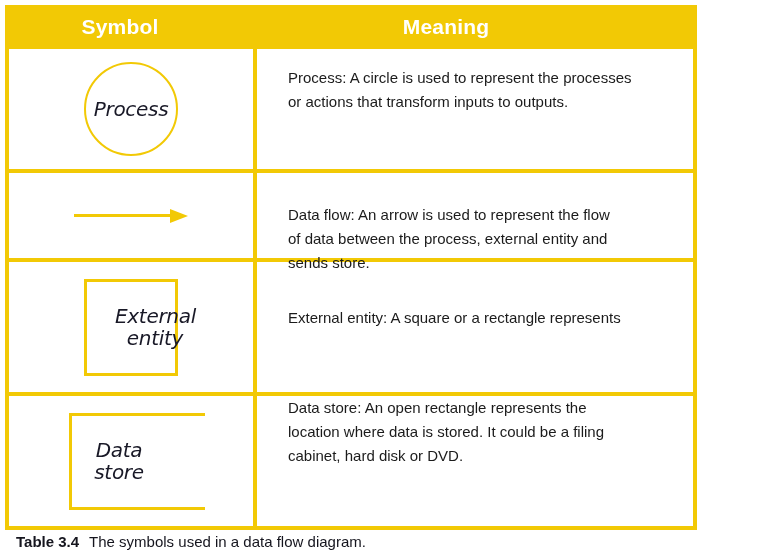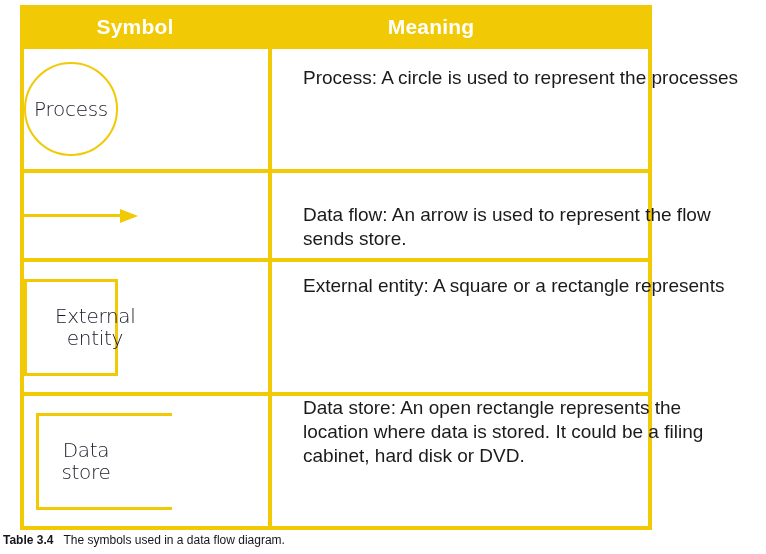--- a/index.html
+++ b/index.html
@@ -5,42 +5,42 @@
   html,body{margin:0;padding:0;}
   body{
     width:766px;height:554px;position:relative;background:#ffffff;
     font-family:"Liberation Sans",sans-serif;overflow:hidden;
   }
   :root{
     --yellow:#F2C905;
     --ink:#1B1B1B;
     --symink:#191927;
   }
-  .dfd-table{position:absolute;left:20px;top:5px;width:632px;}
+  .dfd-table{position:absolute;left:5px;top:5px;width:692px;}
   .thead{display:flex;height:44px;background:var(--yellow);}
   .th{display:flex;align-items:center;justify-content:center;
       color:#ffffff;font-weight:bold;font-size:21px;letter-spacing:0.2px;}
   .th-symbol{width:250px;}
   .th-symbol span{transform:translateX(-10px);}
   .th-meaning{flex:1;}
   .th-meaning span{transform:translateX(-30px);}
   .tbody{border-left:4px solid var(--yellow);border-right:4px solid var(--yellow);}
   .row{display:flex;border-bottom:4px solid var(--yellow);background:#ffffff;}
   .row-1{height:120px;}
   .row-2{height:85px;}
   .row-3{height:130px;}
   .row-4{height:130px;}
   .cell-symbol{width:244px;border-right:4px solid var(--yellow);
-      display:flex;align-items:center;justify-content:flex-start;flex:none;}
+      display:flex;align-items:center;justify-content:center;flex:none;font-style:italic;}
   .cell-meaning{flex:1;padding-left:31px;padding-right:10px;box-sizing:border-box;}
   .row-1 .cell-meaning{padding-top:17px;}
   .row-2 .cell-meaning{padding-top:2px;margin-top:28px;}
-  .row-3 .cell-meaning{padding-top:12px;}
+  .row-3 .cell-meaning{padding-top:44px;}
   .row-4 .cell-meaning{}
-  .meaning-line{font-size:19px;line-height:24px;color:var(--ink);white-space:nowrap;}
+  .meaning-line{font-size:15px;line-height:24px;color:var(--ink);white-space:nowrap;}
 
   .sym-label{font-family:"DejaVu Sans",sans-serif;font-weight:300;
       font-size:20px;line-height:22px;color:var(--symink);text-align:center;
       letter-spacing:-0.3px;}
 
   .circle-shape{width:94px;height:94px;border:2px solid var(--yellow);
       border-radius:50%;display:flex;align-items:center;justify-content:center;
       box-sizing:border-box;}
 
   .arrow-shape{display:flex;align-items:center;}
@@ -51,21 +51,21 @@
   .square-shape{width:94px;height:97px;border:3px solid var(--yellow);
       display:flex;align-items:center;justify-content:center;box-sizing:border-box;}
   .square-shape .sym-label{width:80px;margin-left:48px;}
 
   .openrect-shape{width:136px;height:97px;box-sizing:border-box;
       border-top:3px solid var(--yellow);border-bottom:3px solid var(--yellow);
       border-left:3px solid var(--yellow);
       display:flex;align-items:center;margin-left:12px;}
   .openrect-shape .sym-label{width:94px;}
 
-  .caption{position:absolute;left:3px;top:533px;font-size:12px;color:#15151E;}
+  .caption{position:absolute;left:16px;top:533px;font-size:15px;color:#15151E;}
   .caption .cap-label{font-weight:bold;margin-right:10px;}
 </style>
 </head>
 <body>
 
 <div class="dfd-table">
 
   <div class="thead">
     <div class="th th-symbol">
       <span>Symbol</span>
@@ -78,32 +78,34 @@
   <div class="tbody">
 
     <div class="row row-1">
       <div class="cell-symbol">
         <div class="circle-shape">
           <div class="sym-label">Process</div>
         </div>
       </div>
       <div class="cell-meaning">
         <div class="meaning-line">Process: A circle is used to represent the processes</div>
+        <div class="meaning-line">or actions that transform inputs to outputs.</div>
       </div>
     </div>
 
     <div class="row row-2">
       <div class="cell-symbol">
         <div class="arrow-shape">
           <div class="arrow-line"></div>
           <div class="arrow-head"></div>
         </div>
       </div>
       <div class="cell-meaning">
         <div class="meaning-line">Data flow: An arrow is used to represent the flow</div>
+        <div class="meaning-line">of data between the process, external entity and</div>
         <div class="meaning-line">sends store.</div>
       </div>
     </div>
 
     <div class="row row-3">
       <div class="cell-symbol">
         <div class="square-shape">
           <div class="sym-label">External entity</div>
         </div>
       </div>

